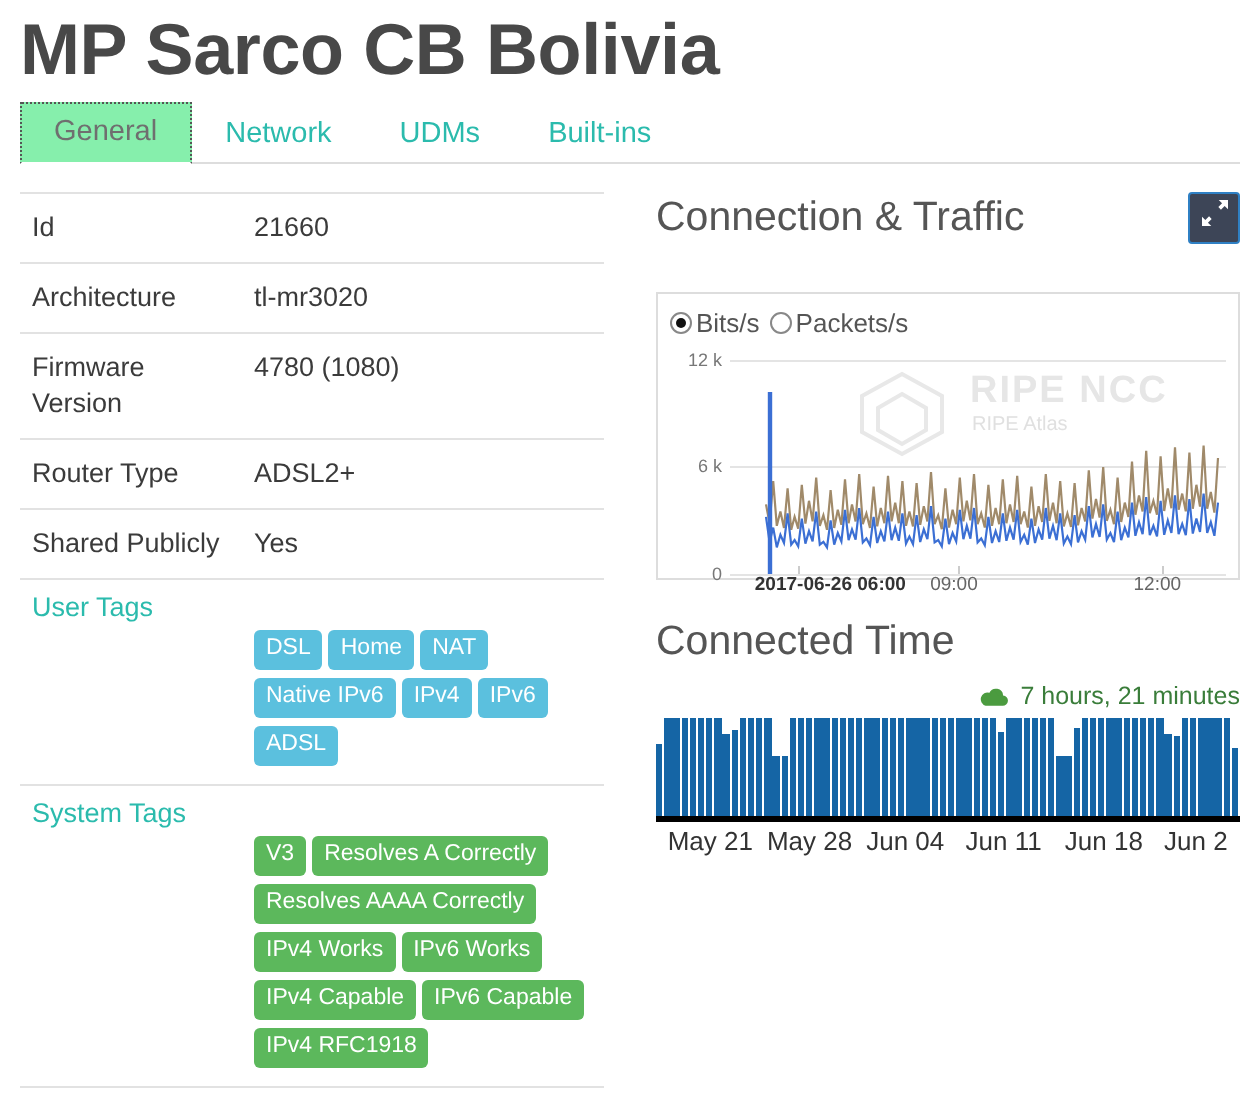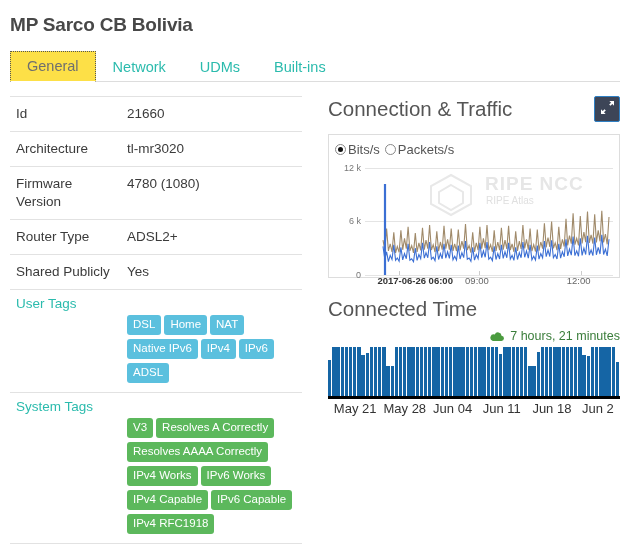--- a/index.html
+++ b/index.html
@@ -15,21 +15,21 @@
     overflow: hidden;
   }
   .page {
     position: relative;
     width: 630px;
     height: 549px;
   }
 
   
   .page-title {
-    font-size: 19px;
+    font-size: 36px;
     font-weight: bold;
     color: #484848;
     padding: 8px 0 0 10px;
     letter-spacing: -0.2px;
     line-height: 34px;
   }
 
   
   .tabs {
     position: relative;
@@ -46,21 +46,21 @@
     line-height: 16px;
     cursor: pointer;
     background: transparent;
     border: 1px solid transparent;
     border-bottom: none;
     margin-bottom: -1px;
     white-space: nowrap;
   }
   .tab.active {
     color: #6f6f6f;
-    background: #fde047;
+    background: #86efac;
     border: 1px dotted #555555;
     border-bottom: 1px solid #ffffff;
   }
 
   
   .columns {
     display: flex;
     margin-top: 14px;
   }
   .col-left {
@@ -133,21 +133,21 @@
     cursor: pointer;
   }
   .tag.blue { background: #5bc0de; }
   .tag.green { background: #5cb85c; }
 
   
   .panel-head {
     display: flex;
     align-items: center;
     justify-content: space-between;
-    margin-bottom: 12px;
+    margin-bottom: 24px;
   }
   .expand-btn {
     width: 26px;
     height: 26px;
     background: #3d4557;
     border: 1px solid #2f80c4;
     border-radius: 2px;
     display: flex;
     align-items: center;
     justify-content: center;

